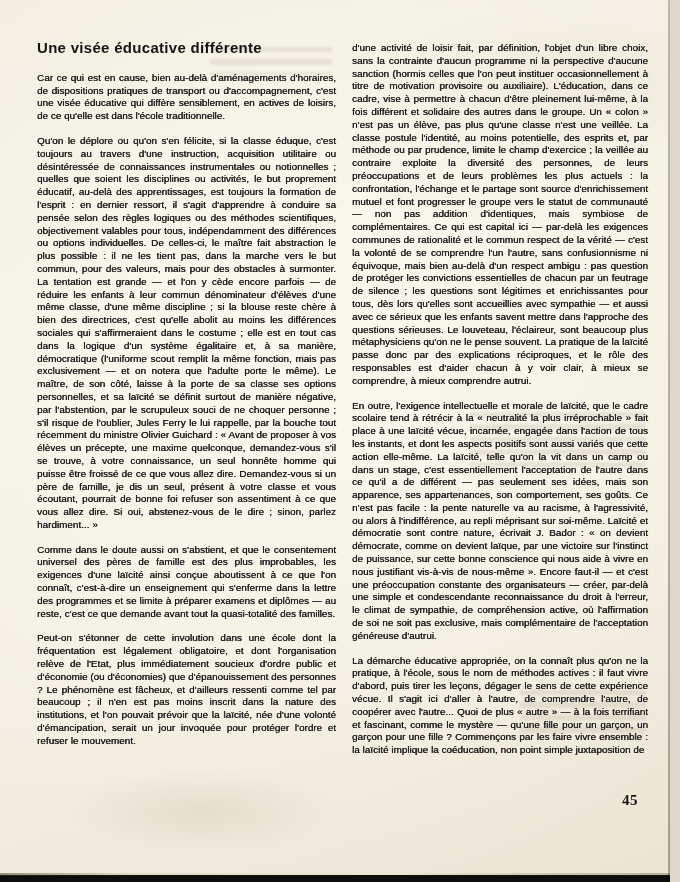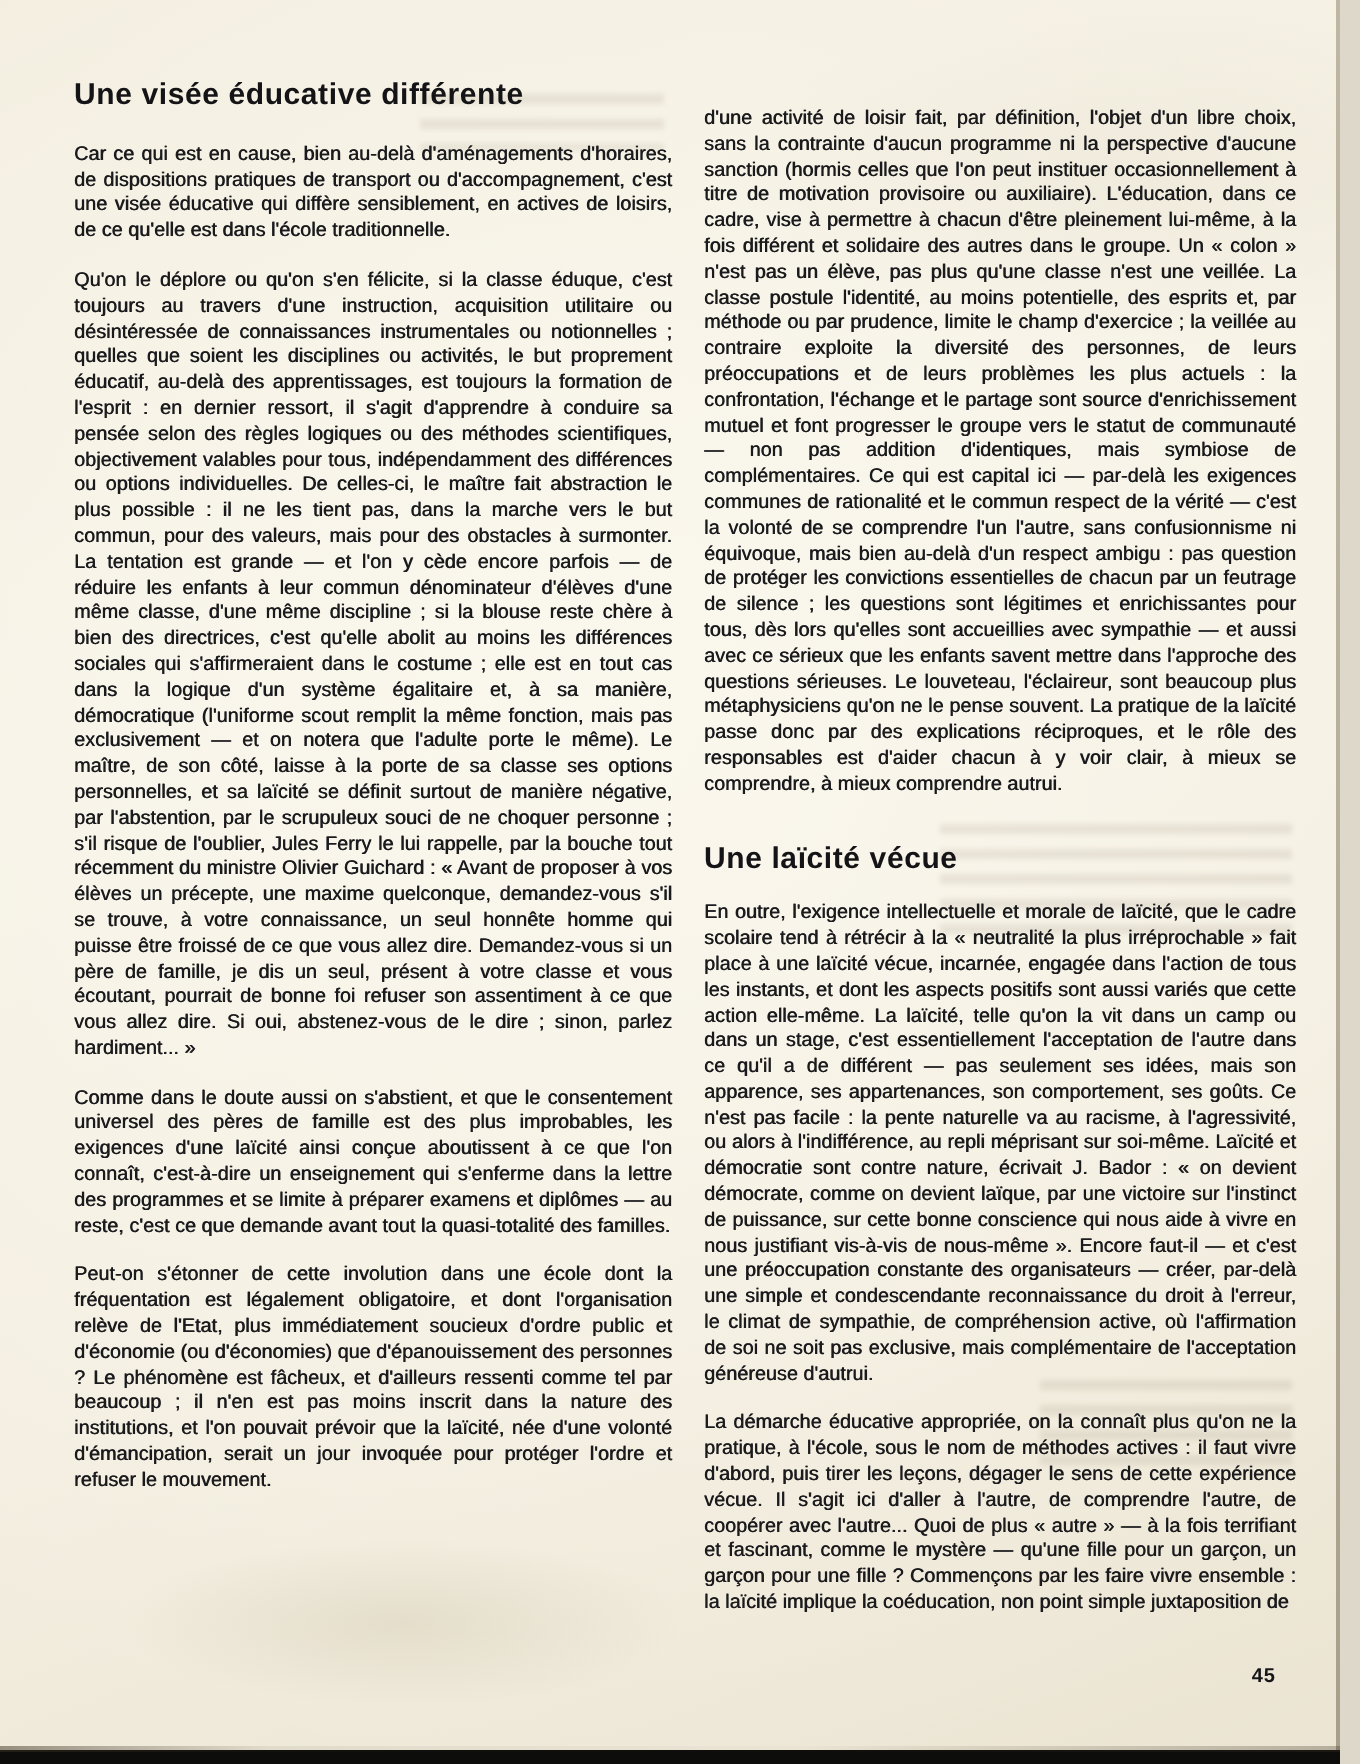--- a/index.html
+++ b/index.html
@@ -32,42 +32,43 @@
     position: absolute;
     top: 42px;
     text-align: justify;
     font-size: 9.9px;
     line-height: 12.8px;
     letter-spacing: 0.02px;
   }
   .col-left  { left: 37px;  width: 299px; }
   .col-right { left: 352px; width: 296px; }
   .col p {
-    margin: 12px 0 12px 0;
+    margin: 0 0 12px 0;
     text-shadow: 0.3px 0 0 currentColor; 
   }
   h2.section-heading {
     font-size: 15px;
     font-weight: bold;
     letter-spacing: 0.3px;
     margin: 0 0 17px 0;
     color: #141417;
   }
   h2.section-heading.mid {
     margin-top: 24px;
     margin-bottom: 15px;
   }
   .page-number {
     position: absolute;
-    top: 833px;
+    top: 792px;
     right: 32px;
-    font-size: 10px;
+    font-size: 15px;
     font-weight: bold;
     letter-spacing: 0.5px;
     color: #17171a;
+    font-family: Liberation Serif, serif;
   }
   
   .ghost {
     position: absolute;
     filter: blur(1.3px);
     background: repeating-linear-gradient(
       180deg,
       rgba(140,128,105,0.14) 0px, rgba(140,128,105,0.14) 5px,
       rgba(0,0,0,0) 5px, rgba(0,0,0,0) 12.5px);
     pointer-events: none;
@@ -108,21 +109,20 @@
   <div class="col col-left">
     <h2 class="section-heading">Une visée éducative différente</h2>
     <p>Car ce qui est en cause, bien au-delà d'aménagements d'horaires, de dispositions pratiques de transport ou d'accompagnement, c'est une visée éducative qui diffère sensiblement, en actives de loisirs, de ce qu'elle est dans l'école traditionnelle.</p>
     <p>Qu'on le déplore ou qu'on s'en félicite, si la classe éduque, c'est toujours au travers d'une instruction, acquisition utilitaire ou désintéressée de connaissances instrumentales ou notionnelles ; quelles que soient les disciplines ou activités, le but proprement éducatif, au-delà des apprentissages, est toujours la formation de l'esprit : en dernier ressort, il s'agit d'apprendre à conduire sa pensée selon des règles logiques ou des méthodes scientifiques, objectivement valables pour tous, indépendamment des différences ou options individuelles. De celles-ci, le maître fait abstraction le plus possible : il ne les tient pas, dans la marche vers le but commun, pour des valeurs, mais pour des obstacles à surmonter. La tentation est grande — et l'on y cède encore parfois — de réduire les enfants à leur commun dénominateur d'élèves d'une même classe, d'une même discipline ; si la blouse reste chère à bien des directrices, c'est qu'elle abolit au moins les différences sociales qui s'affirmeraient dans le costume ; elle est en tout cas dans la logique d'un système égalitaire et, à sa manière, démocratique (l'uniforme scout remplit la même fonction, mais pas exclusivement — et on notera que l'adulte porte le même). Le maître, de son côté, laisse à la porte de sa classe ses options personnelles, et sa laïcité se définit surtout de manière négative, par l'abstention, par le scrupuleux souci de ne choquer personne ; s'il risque de l'oublier, Jules Ferry le lui rappelle, par la bouche tout récemment du ministre Olivier Guichard : « Avant de proposer à vos élèves un précepte, une maxime quelconque, demandez-vous s'il se trouve, à votre connaissance, un seul honnête homme qui puisse être froissé de ce que vous allez dire. Demandez-vous si un père de famille, je dis un seul, présent à votre classe et vous écoutant, pourrait de bonne foi refuser son assentiment à ce que vous allez dire. Si oui, abstenez-vous de le dire ; sinon, parlez hardiment... »</p>
     <p>Comme dans le doute aussi on s'abstient, et que le consentement universel des pères de famille est des plus improbables, les exigences d'une laïcité ainsi conçue aboutissent à ce que l'on connaît, c'est-à-dire un enseignement qui s'enferme dans la lettre des programmes et se limite à préparer examens et diplômes — au reste, c'est ce que demande avant tout la quasi-totalité des familles.</p>
     <p>Peut-on s'étonner de cette involution dans une école dont la fréquentation est légalement obligatoire, et dont l'organisation relève de l'Etat, plus immédiatement soucieux d'ordre public et d'économie (ou d'économies) que d'épanouissement des personnes ?  Le phénomène est fâcheux, et d'ailleurs ressenti comme tel par beaucoup ; il n'en est pas moins inscrit dans la nature des institutions, et l'on pouvait prévoir que la laïcité, née d'une volonté d'émancipation, serait un jour invoquée pour protéger l'ordre et refuser le mouvement.</p>
   </div>
 
   <div class="col col-right">
     <p>d'une activité de loisir fait, par définition, l'objet d'un libre choix, sans la contrainte d'aucun programme ni la perspective d'aucune sanction (hormis celles que l'on peut instituer occasionnellement à titre de motivation provisoire ou auxiliaire). L'éducation, dans ce cadre, vise à permettre à chacun d'être pleinement lui-même, à la fois différent et solidaire des autres dans le groupe. Un « colon » n'est pas un élève, pas plus qu'une classe n'est une veillée. La classe postule l'identité, au moins potentielle, des esprits et, par méthode ou par prudence, limite le champ d'exercice ; la veillée au contraire exploite la diversité des personnes, de leurs préoccupations et de leurs problèmes les plus actuels : la confrontation, l'échange et le partage sont source d'enrichissement mutuel et font progresser le groupe vers le statut de communauté — non pas addition d'identiques, mais symbiose de complémentaires. Ce qui est capital ici — par-delà les exigences communes de rationalité et le commun respect de la vérité — c'est la volonté de se comprendre l'un l'autre, sans confusionnisme ni équivoque, mais bien au-delà d'un respect ambigu : pas question de protéger les convictions essentielles de chacun par un feutrage de silence ; les questions sont légitimes et enrichissantes pour tous, dès lors qu'elles sont accueillies avec sympathie — et aussi avec ce sérieux que les enfants savent mettre dans l'approche des questions sérieuses. Le louveteau, l'éclaireur, sont beaucoup plus métaphysiciens qu'on ne le pense souvent. La pratique de la laïcité passe donc par des explications réciproques, et le rôle des responsables est d'aider chacun à y voir clair, à mieux se comprendre, à mieux comprendre autrui.</p>
-    <h2 class="section-heading mid">Une laïcité vécue</h2>
     <p>En outre, l'exigence intellectuelle et morale de laïcité, que le cadre scolaire tend à rétrécir à la « neutralité la plus irréprochable »  fait place à une laïcité vécue, incarnée, engagée dans l'action de tous les instants, et dont les aspects positifs sont aussi variés que cette action elle-même. La laïcité, telle qu'on la vit dans un camp ou dans un stage, c'est essentiellement l'acceptation de l'autre dans ce qu'il a de différent — pas seulement ses idées, mais son apparence, ses appartenances, son comportement, ses goûts. Ce n'est pas facile : la pente naturelle va au racisme, à l'agressivité, ou alors à l'indifférence, au repli méprisant sur soi-même. Laïcité et démocratie sont contre nature, écrivait J. Bador :  « on devient démocrate, comme on devient laïque, par une victoire sur l'instinct de puissance, sur cette bonne conscience qui nous aide à vivre en nous justifiant vis-à-vis de nous-même ».  Encore faut-il — et c'est une préoccupation constante des organisateurs — créer, par-delà une simple et condescendante reconnaissance du droit à l'erreur, le climat de sympathie, de compréhension active, où l'affirmation de soi ne soit pas exclusive, mais complémentaire de l'acceptation généreuse d'autrui.</p>
     <p>La démarche éducative appropriée, on la connaît plus qu'on ne la pratique, à l'école, sous le nom de méthodes actives : il faut vivre d'abord, puis tirer les leçons, dégager le sens de cette expérience vécue. Il s'agit ici d'aller à l'autre, de comprendre l'autre, de coopérer avec l'autre... Quoi de plus « autre » — à la fois terrifiant et fascinant, comme le mystère — qu'une fille pour un garçon, un garçon pour une fille ?  Commençons par les faire vivre ensemble : la laïcité implique la coéducation, non point simple juxtaposition de</p>
   </div>
 
   <div class="page-number">45</div>
 
   <div class="edge-right"></div>
   <div class="edge-bottom"></div>
 </div>
 

